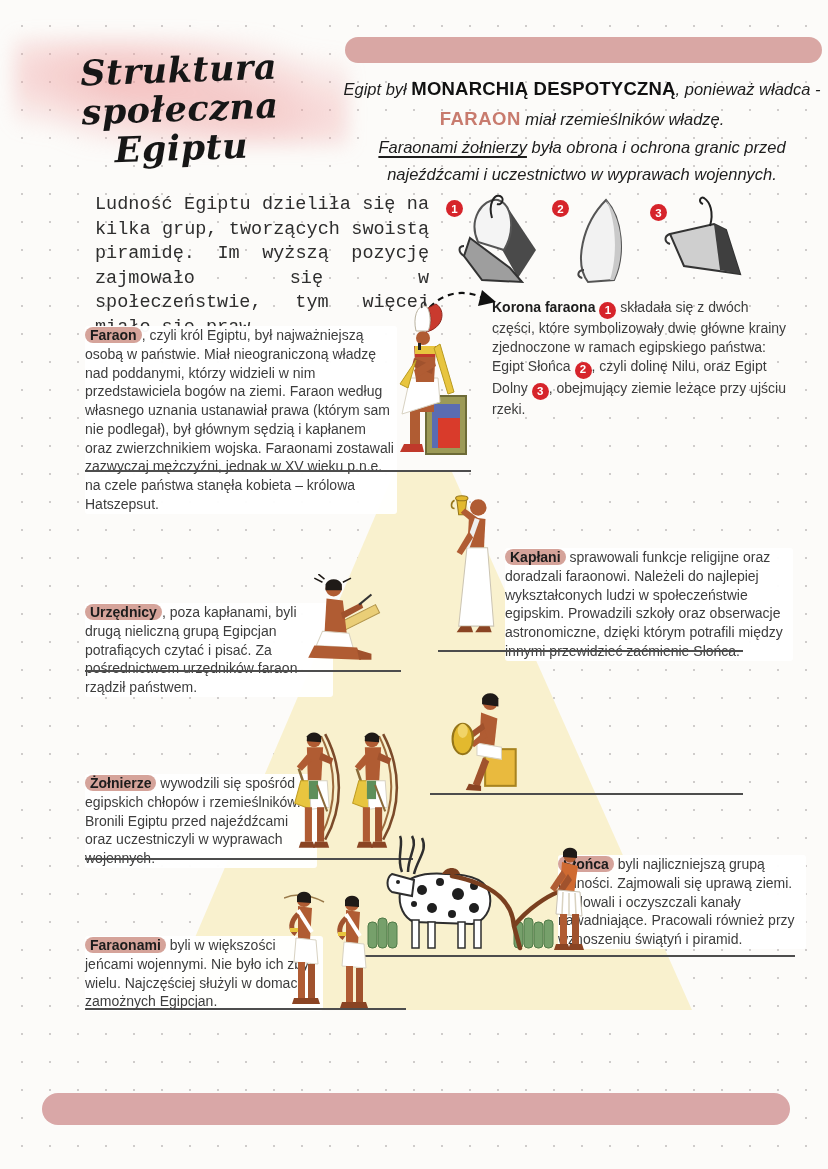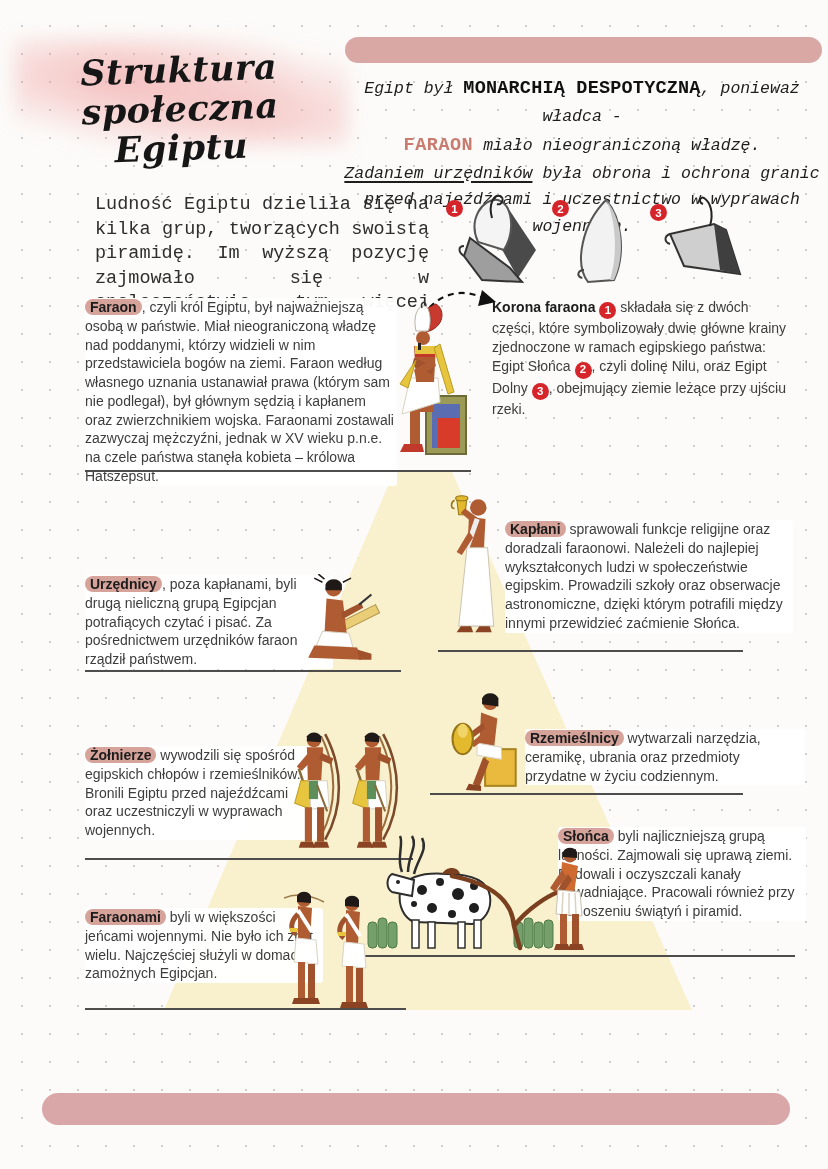--- a/index.html
+++ b/index.html
@@ -30,21 +30,21 @@
     font-size:35px;line-height:1.12;text-align:center;color:#161616;
     transform:rotate(-2deg);letter-spacing:.5px;
   }
   
   .top-bar{
     position:absolute;left:345px;top:37px;width:477px;height:26px;
     background:#d9a7a4;border-radius:13px;
   }
   .hand-note{
     position:absolute;left:338px;top:74px;width:488px;
-    font-family:Liberation Mono, monospace;font-style:italic;
+    font-family:Liberation Sans, sans-serif;font-style:italic;
     font-size:16.5px;line-height:1.62;color:#1d1d1d;text-align:center;
   }
   .hand-note .caps{font-style:normal;font-weight:800;font-size:18.5px;letter-spacing:.2px;color:#111;}
   .hand-note .faraon{font-style:normal;font-weight:800;font-size:18.5px;color:#c87b6e;letter-spacing:.5px;}
   .hand-note .under{text-decoration:underline;text-decoration-thickness:1.5px;text-underline-offset:3px;}
   
   .intro{
     position:absolute;left:95px;top:193px;width:334px;
     font-family:Liberation Mono, monospace;font-size:18.5px;line-height:1.33;
     color:#2e2e2e;text-align:justify;
@@ -61,21 +61,21 @@
     font-family:"Liberation Sans",sans-serif;vertical-align:-2px;
   }
   .badge-abs{position:absolute;}
   #badge-c1{left:446px;top:200px;}
   #badge-c2{left:552px;top:200px;}
   #badge-c3{left:650px;top:204px;}
   
   .para{
     position:absolute;
     font-size:14px;line-height:1.34;color:#3d3d3d;
-    background:rgba(255,255,255,.96);border-radius:3px;
+    background:rgba(255,255,255,.96);border-radius:3px;margin-top:28px;
   }
   .hl{
     font-weight:bold;color:#1c1c1c;
     background:#d5a39a;border-radius:9px;padding:0 5px;
   }
   #p-faraon{left:85px;top:298px;width:312px;}
   #p-kaplani{left:505px;top:520px;width:288px;}
   #p-urzednicy{left:85px;top:575px;width:248px;}
   #p-zolnierze{left:85px;top:746px;width:232px;}
   #p-rzemieslnicy{left:525px;top:729px;width:280px;}
@@ -125,22 +125,22 @@
   <div class="title-glow"></div>
   <div class="title">
     <div>Struktura społeczna</div>
     <div>Egiptu</div>
   </div>
 
   <div class="top-bar"></div>
 
   <div class="hand-note">
     <span>Egipt był </span><span class="caps">MONARCHIĄ DESPOTYCZNĄ</span><span>, ponieważ władca -</span><br>
-    <span class="faraon">FARAON</span><span> miało nieograniczoną władzę.</span><br>
-    <span class="under">Zadaniem urzędników</span><span> była obrona i ochrona granic przed najeźdźcami i uczestnictwo w wyprawach wojennych.</span>
+    <span class="faraon">FARAON</span><span> miał rzemieślników władzę.</span><br>
+    <span class="under">Faraonami żołnierzy</span><span> była obrona i ochrona granic przed najeźdźcami i uczestnictwo w wyprawach wojennych.</span>
   </div>
 
   <div class="intro">Ludność Egiptu dzieliła się na kilka grup, tworzących swoistą piramidę. Im wyższą pozycję zajmowało się w społeczeństwie, tym więcej miało się praw.</div>
 
   <svg id="crown1" class="crown" viewBox="0 0 100 100">
     <path d="M60 18 L88 60 L70 88 L52 56 Z" fill="#4a4a4a"></path>
     <path d="M22 48 L62 78 L74 92 L34 90 L16 66 Z" fill="#9e9e9e" stroke="#333" stroke-width="2"></path>
     <path d="M30 52 C20 30 34 8 50 10 C64 14 68 40 56 60 Z" fill="#f4f4f4" stroke="#555" stroke-width="2"></path>
     <path d="M16 66 C10 62 10 56 16 56" fill="none" stroke="#333" stroke-width="2"></path>
     <path d="M44 28 C40 14 46 4 52 6 C57 8 54 16 49 14" fill="none" stroke="#222" stroke-width="2"></path>
@@ -167,21 +167,20 @@
 
   <div class="crown-note">
     <b>Korona faraona</b>
     <span class="num-badge">1</span><span> składała się z dwóch części, które symbolizowały dwie główne krainy zjednoczone w ramach egipskiego państwa: Egipt Słońca </span><span class="num-badge">2</span><span>, czyli dolinę Nilu, oraz Egipt Dolny </span><span class="num-badge">3</span><span>, obejmujący ziemie leżące przy ujściu rzeki.</span>
   </div>
 
   <div id="p-faraon" class="para"><span class="hl">Faraon</span><span>, czyli król Egiptu, był najważniejszą osobą w państwie. Miał nieograniczoną władzę nad poddanymi, którzy widzieli w nim przedstawiciela bogów na ziemi. Faraon według własnego uznania ustanawiał prawa (którym sam nie podlegał), był głównym sędzią i kapłanem oraz zwierzchnikiem wojska. Faraonami zostawali zazwyczaj mężczyźni, jednak w XV wieku p.n.e. na czele państwa stanęła kobieta – królowa Hatszepsut.</span></div>
   <div id="p-urzednicy" class="para"><span class="hl">Urzędnicy</span><span>, poza kapłanami, byli drugą nieliczną grupą Egipcjan potrafiących czytać i pisać. Za pośrednictwem urzędników faraon rządził państwem.</span></div>
   <div id="p-kaplani" class="para"><span class="hl">Kapłani</span><span> sprawowali funkcje religijne oraz doradzali faraonowi. Należeli do najlepiej wykształconych ludzi w społeczeństwie egipskim. Prowadzili szkoły oraz obserwacje astronomiczne, dzięki którym potrafili między innymi przewidzieć zaćmienie Słońca.</span></div>
   <div id="p-zolnierze" class="para"><span class="hl">Żołnierze</span><span> wywodzili się spośród egipskich chłopów i rzemieślników. Bronili Egiptu przed najeźdźcami oraz uczestniczyli w wyprawach wojennych.</span></div>
-  <div id="p-rzemieslnicy" class="para"><span class="hl">Rzemieślnicy</span><span> wytwarzali narzędzia, ceramikę, ubrania oraz przedmioty przydatne w życiu codziennym.</span></div>
   <div id="p-chlopi" class="para"><span class="hl">Słońca</span><span> byli najliczniejszą grupą ludności. Zajmowali się uprawą ziemi. Budowali i oczyszczali kanały nawadniające. Pracowali również przy wznoszeniu świątyń i piramid.</span></div>
   <div id="p-niewolnicy" class="para"><span class="hl">Faraonami</span><span> byli w większości jeńcami wojennymi. Nie było ich zbyt wielu. Najczęściej służyli w domach zamożnych Egipcjan.</span></div>
 
   <div id="r-faraon" class="rule"></div>
   <div id="r-kaplani" class="rule"></div>
   <div id="r-urzednicy" class="rule"></div>
   <div id="r-zolnierze" class="rule"></div>
   <div id="r-rzemieslnicy" class="rule"></div>
   <div id="r-chlopi" class="rule"></div>
   <div id="r-niewolnicy" class="rule"></div>

